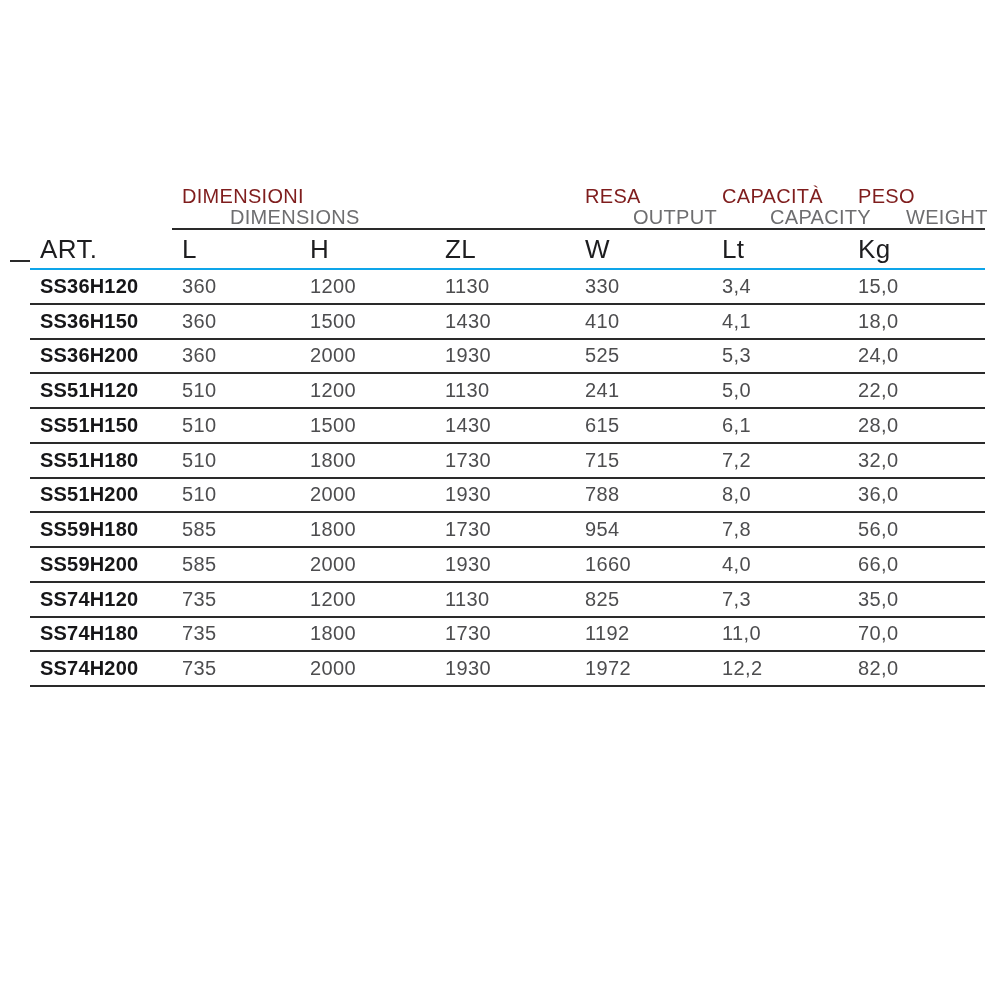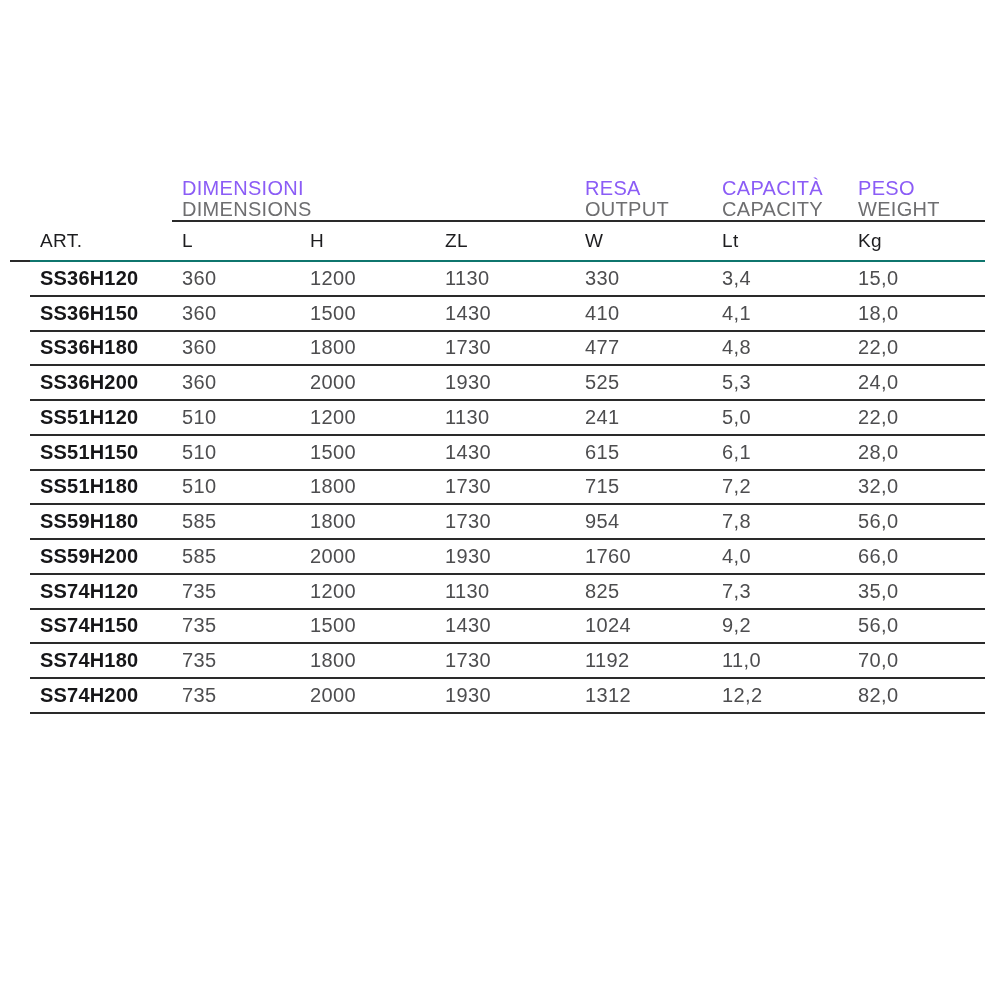--- a/index.html
+++ b/index.html
@@ -40,28 +40,28 @@
     height: 42px;
     vertical-align: top;
     border-bottom: 2px solid #2a2a2a;
     line-height: 21px;
     font-size: 20px;
     letter-spacing: 0.3px;
   }
   tr.group-row th.no-line {
     border-bottom: none;
   }
-  .g-it { color: #8b5cf6; display: block; }
-  .g-en { color: #6e6e70; display: block; }
+  .g-it { color: #7f1d1d; display: block; margin-top: 8px; }
+  .g-en { color: #6e6e70; display: block; margin-left: 48px; }
 
   tr.sub-row th {
     height: 38px;
     vertical-align: middle;
-    border-bottom: 2px solid #0f766e;
-    font-size: 19px;
+    border-bottom: 2px solid #0ea5e9;
+    font-size: 26px;
     color: #1d1d1f;
     letter-spacing: 0.4px;
   }
 
   tbody td {
     height: 32.75px;
     vertical-align: middle;
     border-bottom: 2px solid #2a2a2a;
     font-size: 20px;
     color: #4d4d4f;
@@ -142,29 +142,20 @@
   <tr>
     <td class="cell-art">SS36H150</td>
     <td>360</td>
     <td>1500</td>
     <td>1430</td>
     <td>410</td>
     <td>4,1</td>
     <td>18,0</td>
   </tr>
 
-  <tr>
-    <td class="cell-art">SS36H180</td>
-    <td>360</td>
-    <td>1800</td>
-    <td>1730</td>
-    <td>477</td>
-    <td>4,8</td>
-    <td>22,0</td>
-  </tr>
 
   <tr>
     <td class="cell-art">SS36H200</td>
     <td>360</td>
     <td>2000</td>
     <td>1930</td>
     <td>525</td>
     <td>5,3</td>
     <td>24,0</td>
   </tr>
@@ -192,77 +183,77 @@
   <tr>
     <td class="cell-art">SS51H180</td>
     <td>510</td>
     <td>1800</td>
     <td>1730</td>
     <td>715</td>
     <td>7,2</td>
     <td>32,0</td>
   </tr>
 
+  <tr>
+    <td class="cell-art">SS51H200</td>
+    <td>510</td>
+    <td>2000</td>
+    <td>1930</td>
+    <td>788</td>
+    <td>8,0</td>
+    <td>36,0</td>
+  </tr>
 
 
 
   <tr>
     <td class="cell-art">SS59H180</td>
     <td>585</td>
     <td>1800</td>
     <td>1730</td>
     <td>954</td>
     <td>7,8</td>
     <td>56,0</td>
   </tr>
 
   <tr>
     <td class="cell-art">SS59H200</td>
     <td>585</td>
     <td>2000</td>
     <td>1930</td>
-    <td>1760</td>
+    <td>1660</td>
     <td>4,0</td>
     <td>66,0</td>
   </tr>
 
   <tr>
     <td class="cell-art">SS74H120</td>
     <td>735</td>
     <td>1200</td>
     <td>1130</td>
     <td>825</td>
     <td>7,3</td>
     <td>35,0</td>
   </tr>
 
-  <tr>
-    <td class="cell-art">SS74H150</td>
-    <td>735</td>
-    <td>1500</td>
-    <td>1430</td>
-    <td>1024</td>
-    <td>9,2</td>
-    <td>56,0</td>
-  </tr>
 
   <tr>
     <td class="cell-art">SS74H180</td>
     <td>735</td>
     <td>1800</td>
     <td>1730</td>
     <td>1192</td>
     <td>11,0</td>
     <td>70,0</td>
   </tr>
 
   <tr>
     <td class="cell-art">SS74H200</td>
     <td>735</td>
     <td>2000</td>
     <td>1930</td>
-    <td>1312</td>
+    <td>1972</td>
     <td>12,2</td>
     <td>82,0</td>
   </tr>
 </tbody>
   </table>
 </div>
 
 </body></html>

